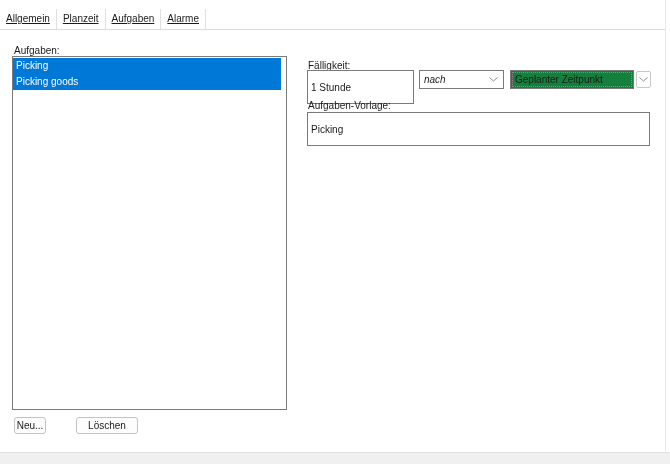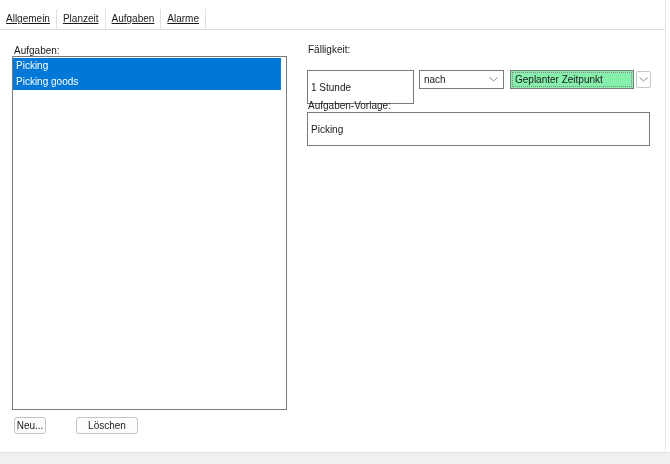--- a/index.html
+++ b/index.html
@@ -28,36 +28,36 @@
   .list-item{height:16px;line-height:16px;padding-left:3px;margin-right:5px;white-space:nowrap;}
   .list-item.selected{background:#0078d7;color:#ffffff;}
   .btn{
     position:absolute;height:17px;box-sizing:border-box;background:#fdfdfd;
     border:1px solid #c3c3c3;border-radius:3px;font-family:inherit;font-size:10px;color:#1a1a1a;
     padding:0;line-height:15px;text-align:center;cursor:default;
   }
   .btn-new{left:14px;top:417px;width:32px;}
   .btn-del{left:76px;top:417px;width:62px;text-align:center;}
   
-  .lbl-due{left:308px;top:44px;}
+  .lbl-due{left:308px;top:60px;}
   .lbl-template{left:308px;top:100px;text-align:center;}
   .tbox{
     position:absolute;box-sizing:border-box;height:19px;border:1px solid #7a7a7a;background:#fff;
     font-family:inherit;font-size:10px;color:#1a1a1a;padding:16px 3px;outline:none;
   }
   .tbox-due{left:307px;top:70px;width:107px;}
   .tbox-template{left:307px;top:112px;width:343px;}
   .combo{
     position:absolute;left:419px;top:70px;width:85px;height:19px;box-sizing:border-box;
     border:1px solid #7a7a7a;background:#fff;display:flex;align-items:center;
-    justify-content:space-between;padding:0 5px 0 4px;cursor:default;
+    justify-content:space-between;padding:0 5px 0 4px;cursor:default;font-style:italic;
   }
   .combo2{
     position:absolute;left:510px;top:70px;width:124px;height:19px;box-sizing:border-box;
-    border:1px solid #7a7a7a;background:#86efac;cursor:default;
+    border:1px solid #7a7a7a;background:#15803d;cursor:default;
   }
   .combo2 .focusrect{
     position:absolute;left:1px;top:1px;right:1px;bottom:1px;
     border:1px dotted #8a8a8a;display:flex;align-items:center;padding-left:2px;box-sizing:border-box;
     white-space:nowrap;overflow:hidden;
   }
   .combo2-btn{
     position:absolute;left:636px;top:71px;width:15px;height:17px;box-sizing:border-box;
     border:1px solid #c8c8c8;border-radius:2px;background:#fff;display:flex;align-items:center;
     justify-content:center;cursor:default;

